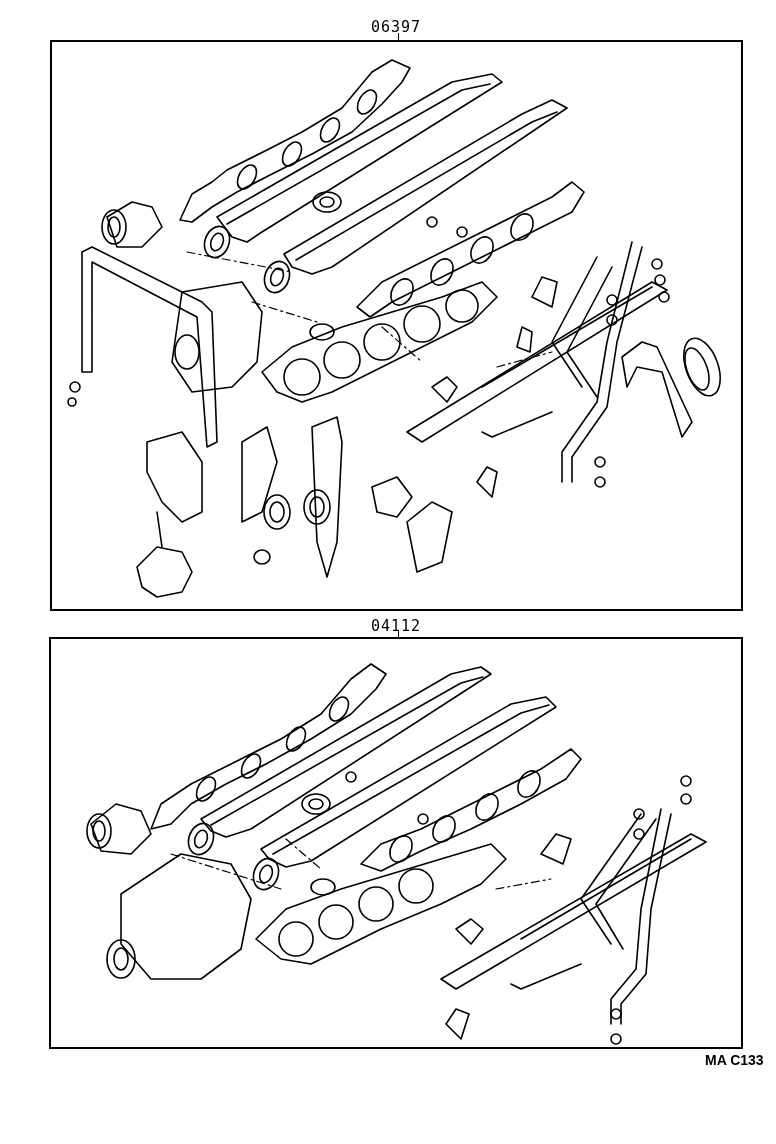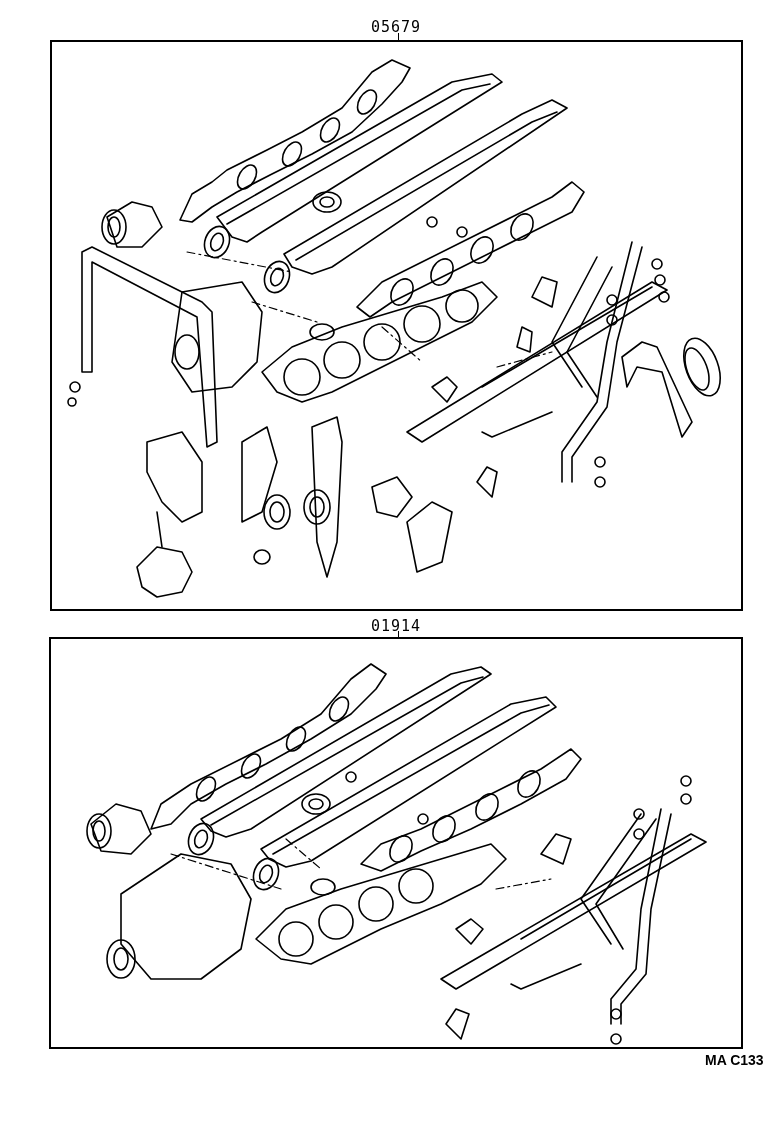--- a/index.html
+++ b/index.html
@@ -10,21 +10,21 @@
   .tick { position:absolute; width:1px; height:8px; background:#000; }
   .panel { position:absolute; border:2px solid #000; box-sizing:border-box; background:#fff; }
   .panel svg { position:absolute; left:0; top:0; }
   .code { position:absolute; font-weight:bold; font-size:14px;margin-left:23px; }
   svg * { fill:none; stroke:#000; stroke-width:1.6; stroke-linejoin:round; stroke-linecap:round; }
   svg .dash { stroke-dasharray:8 4 2 4; stroke-width:1.2; }
 </style>
 </head>
 <body>
 
-<div class="label" style="left:371px;top:18px;">05679</div>
+<div class="label" style="left:371px;top:18px;">06397</div>
 <div class="tick" style="left:398px;top:33px;"></div>
 
 <div class="panel" style="left:50px;top:40px;width:693px;height:571px;">
   <svg width="693" height="571" viewBox="0 0 693 571">
 
     <path d="M128,178 L140,152 L160,140 L175,128 L215,108 L250,90 L290,66 L320,30 L340,18 L358,26 L350,40 L330,62 L300,90 L260,112 L220,132 L185,150 L160,165 L140,180 Z"></path>
     <ellipse cx="195" cy="135" rx="8" ry="13" transform="rotate(30 195 135)"></ellipse>
     <ellipse cx="240" cy="112" rx="8" ry="13" transform="rotate(30 240 112)"></ellipse>
     <ellipse cx="278" cy="88" rx="8" ry="13" transform="rotate(30 278 88)"></ellipse>
     <ellipse cx="315" cy="60" rx="8" ry="13" transform="rotate(30 315 60)"></ellipse>
@@ -109,21 +109,21 @@
     <circle cx="410" cy="190" r="5"></circle>
       <circle cx="380" cy="180" r="5"></circle>
 
     <path class="dash" d="M135,210 L240,230"></path>
     <path class="dash" d="M200,260 L265,280"></path>
     <path class="dash" d="M330,285 L370,320"></path>
     <path class="dash" d="M445,325 L500,310"></path>
   </svg>
 </div>
 
-<div class="label" style="left:371px;top:617px;">01914</div>
+<div class="label" style="left:371px;top:617px;">04112</div>
 <div class="tick" style="left:398px;top:631px;"></div>
 
 <div class="panel" style="left:49px;top:637px;width:694px;height:412px;">
   <svg width="694" height="412" viewBox="0 0 694 412">
 
     <path d="M100,190 L110,165 L140,145 L190,120 L230,100 L270,75 L300,40 L320,25 L335,35 L325,50 L300,75 L260,100 L215,125 L175,145 L140,165 L120,185 Z"></path>
     <ellipse cx="155" cy="150" rx="8" ry="13" transform="rotate(30 155 150)"></ellipse>
     <ellipse cx="200" cy="127" rx="8" ry="13" transform="rotate(30 200 127)"></ellipse>
     <ellipse cx="245" cy="100" rx="8" ry="13" transform="rotate(30 245 100)"></ellipse>
     <ellipse cx="288" cy="70" rx="8" ry="13" transform="rotate(30 288 70)"></ellipse>

